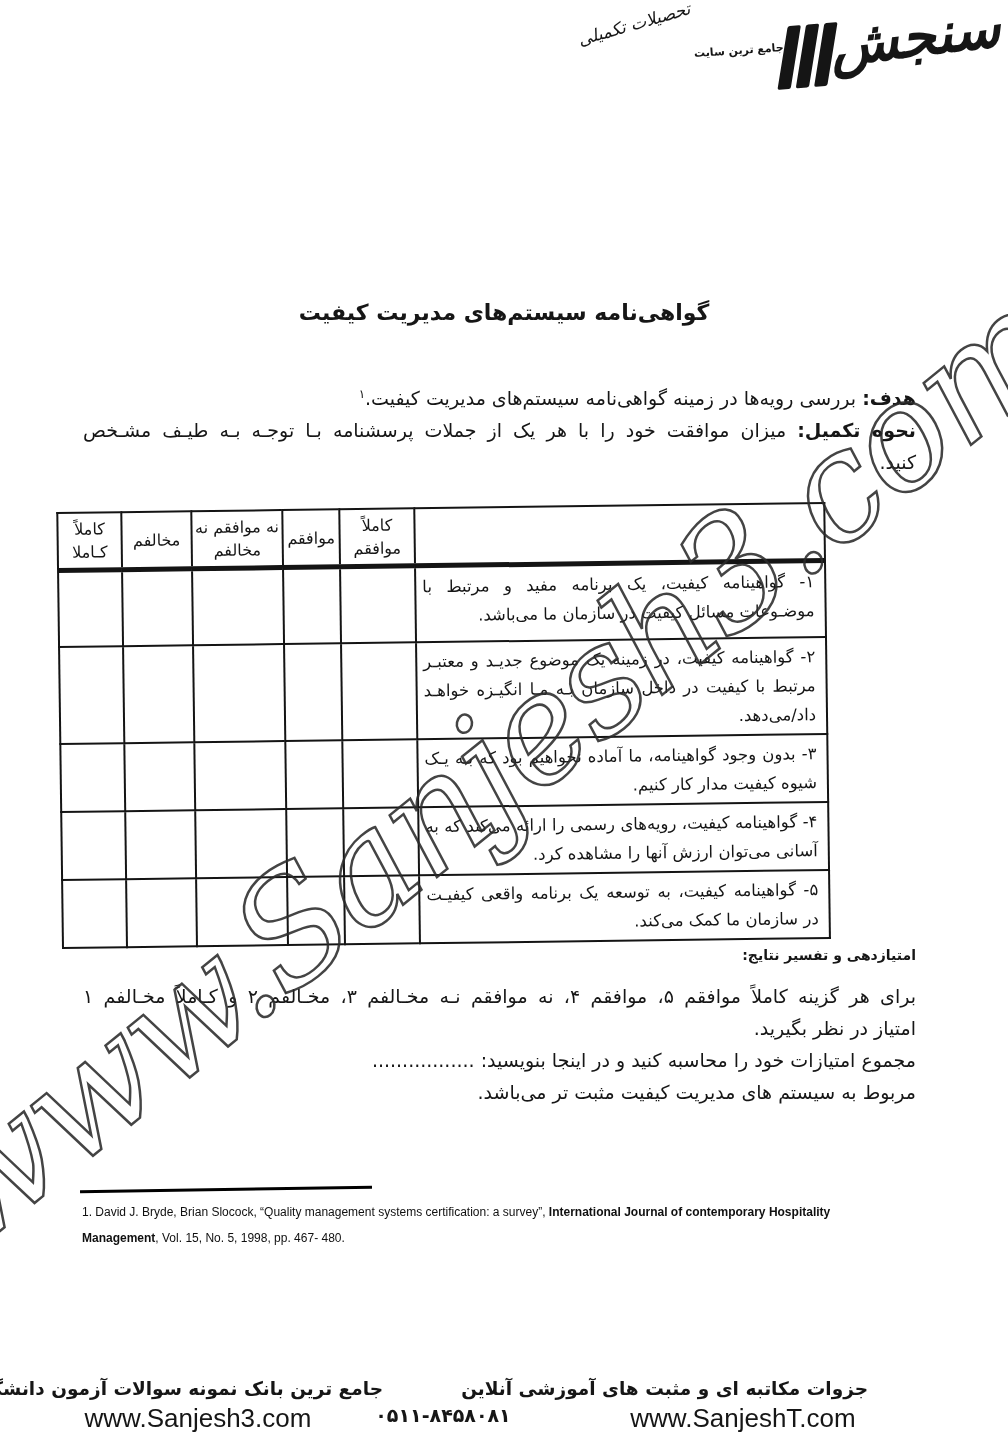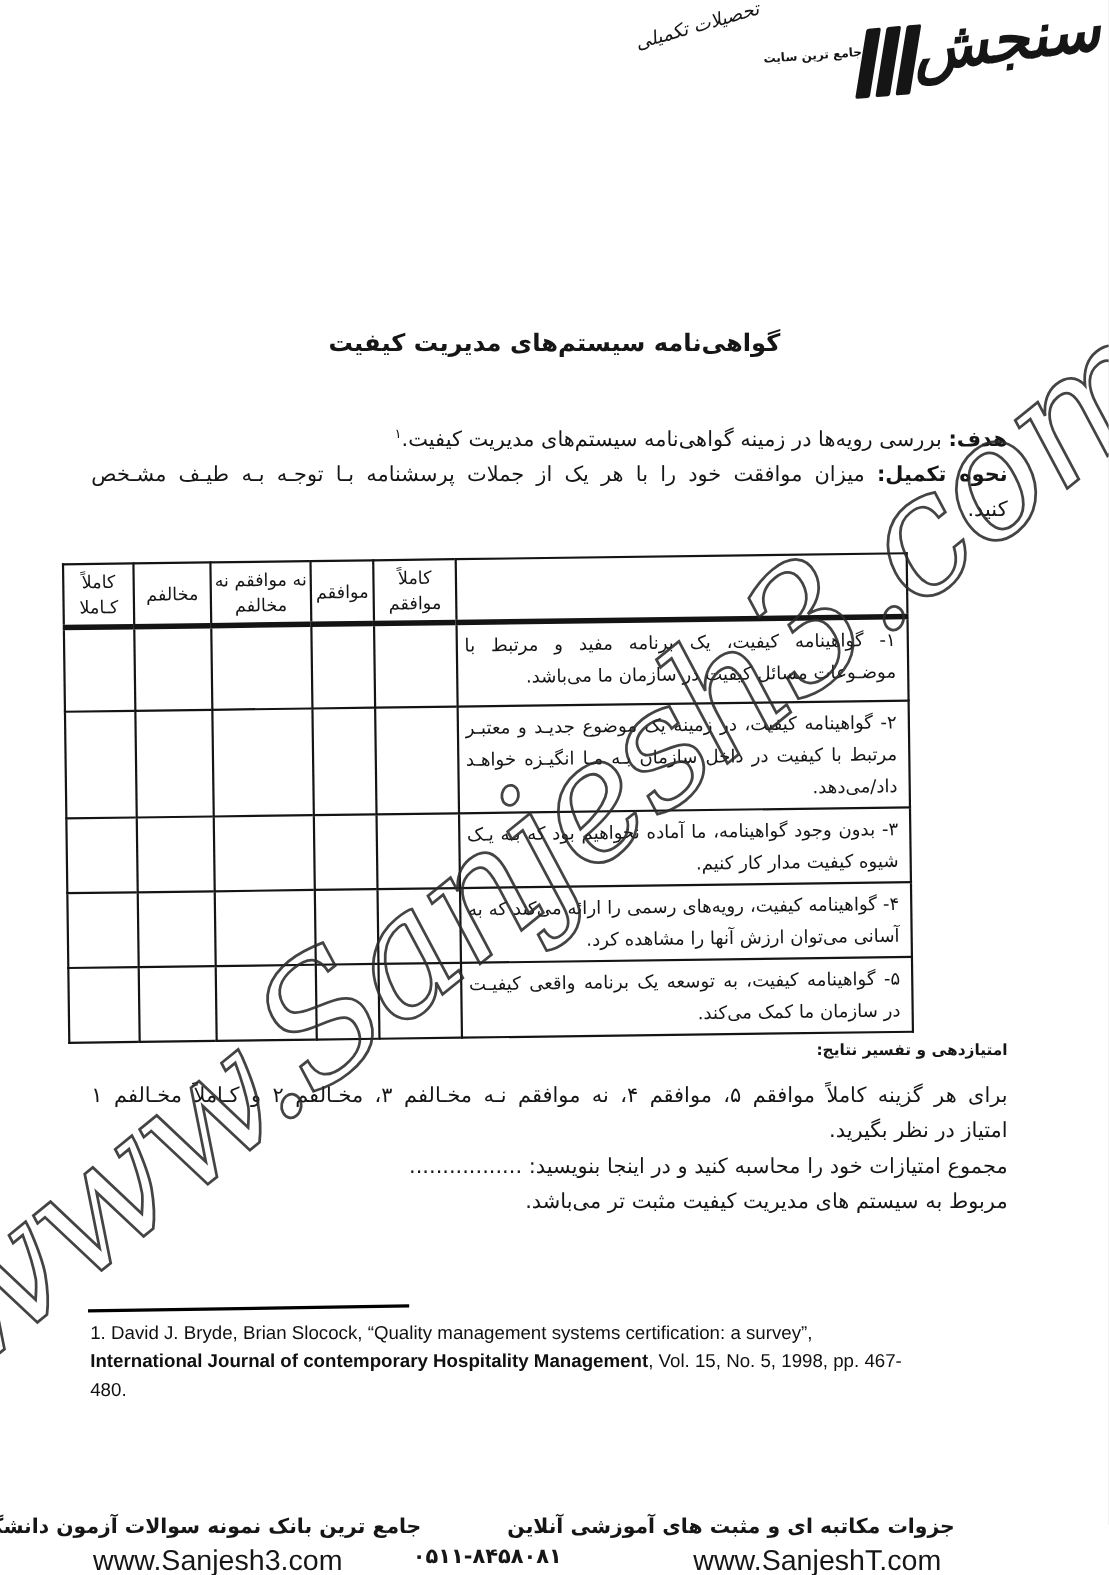--- a/index.html
+++ b/index.html
@@ -45,21 +45,21 @@
   
   .scoring{position:absolute;top:939px;right:92px;width:833px;font-size:19px;line-height:32px;
            text-align:right;}
   .scoring-heading{font-size:14px;font-weight:bold;margin:0 0 9px 0;}
   .dots{letter-spacing:1px;}
 
   
   .footnote-rule{position:absolute;top:1188px;left:80px;width:292px;border-top:3px solid #000;
                  transform:rotate(-0.9deg);}
   .footnote{position:absolute;top:1199px;left:82px;width:762px;direction:ltr;text-align:left;
-            font-family:"Liberation Sans",sans-serif;font-size:17px;line-height:26px;color:#101010;}
+            font-family:"Liberation Sans",sans-serif;font-size:12px;line-height:26px;color:#101010;}
   .fn-journal{font-weight:bold;}
 
   
   .footer-left{position:absolute;left:13px;top:1378px;width:370px;text-align:center;}
   .footer-right{position:absolute;left:618px;top:1378px;width:250px;text-align:center;}
   .footer-title{font-size:18.5px;font-weight:bold;direction:rtl;white-space:nowrap;}
   .footer-url{font-family:"Liberation Sans",sans-serif;font-size:26px;margin-top:4px;}
   .footer-phone{position:absolute;left:358px;top:1404px;width:170px;text-align:center;
                 direction:ltr;font-size:19px;font-weight:bold;}
 

